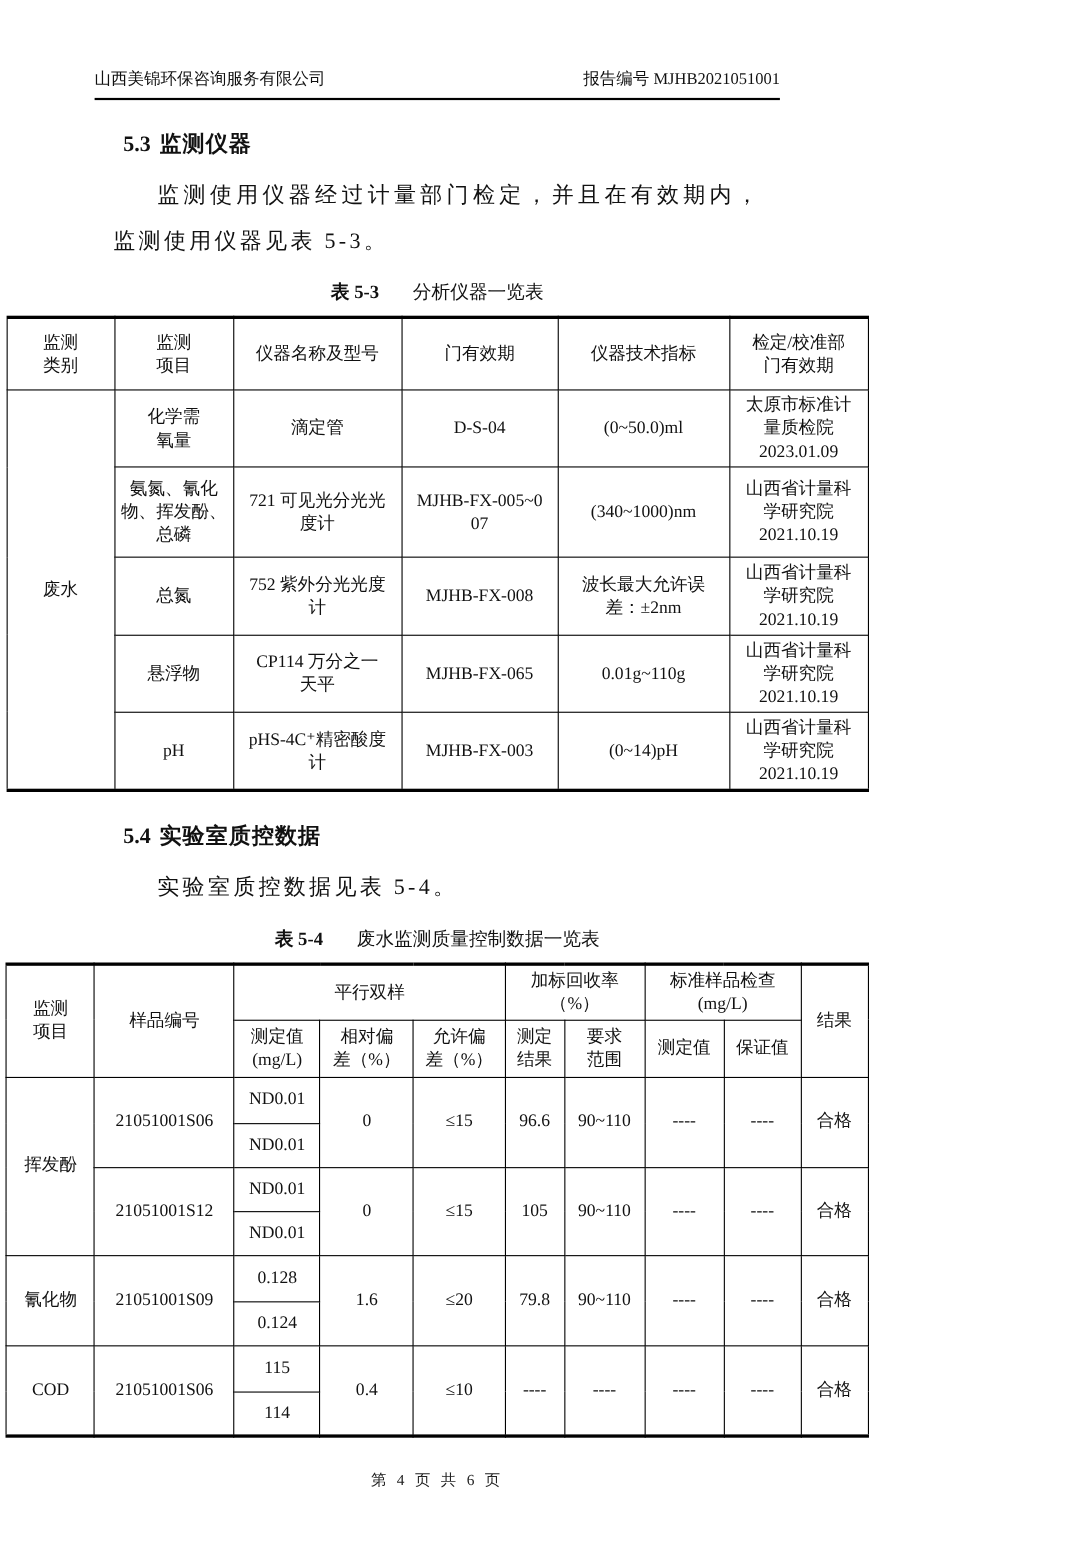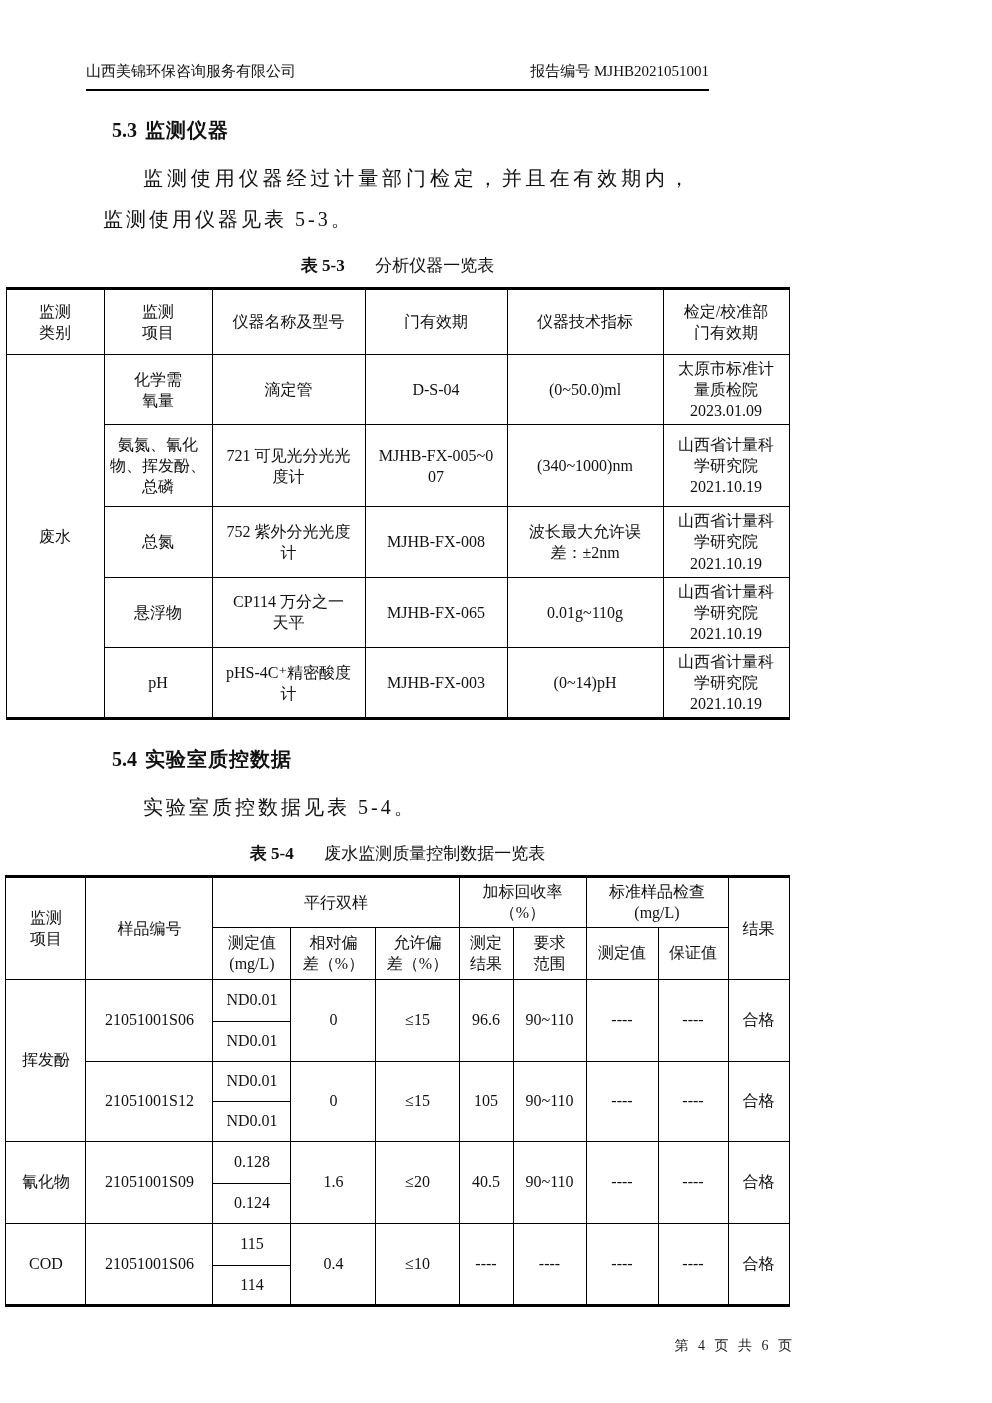--- a/index.html
+++ b/index.html
@@ -43,21 +43,21 @@
   }
   .t53 thead tr { height: 66px; }
   .t53 tbody tr { height: 66px; }
   .t53 tbody tr.tall { height: 82px; }
 
   .t54 thead tr.hr1 { height: 46px; }
   .t54 thead tr.hr2 { height: 52px; }
   .t54 tbody tr { height: 40px; }
   .t54 tbody tr.grp { height: 42px; }
 
-  .footer { margin-top: 30px; text-align: right; font-size: 14px; color: #222; letter-spacing: 3px; }
+  .footer { margin-top: 30px; text-align: center; font-size: 14px; color: #222; letter-spacing: 3px; }
 </style>
 </head>
 <body>
 
 <div class="page">
 
   <div class="doc-header">
     <span>山西美锦环保咨询服务有限公司</span>
     <span>报告编号 MJHB2021051001</span>
   </div>
@@ -232,21 +232,21 @@
       </tr>
       <tr>
         <td>ND0.01</td>
       </tr>
       <tr class="grp">
         <td rowspan="2">氰化物</td>
         <td rowspan="2">21051001S09</td>
         <td>0.128</td>
         <td rowspan="2">1.6</td>
         <td rowspan="2">≤20</td>
-        <td rowspan="2">40.5</td>
+        <td rowspan="2">79.8</td>
         <td rowspan="2">90~110</td>
         <td rowspan="2">----</td>
         <td rowspan="2">----</td>
         <td rowspan="2">合格</td>
       </tr>
       <tr>
         <td>0.124</td>
       </tr>
       <tr class="grp">
         <td rowspan="2">COD</td>

